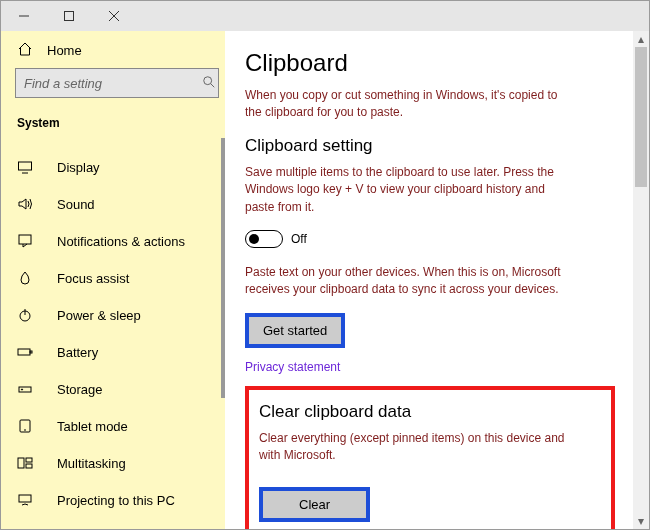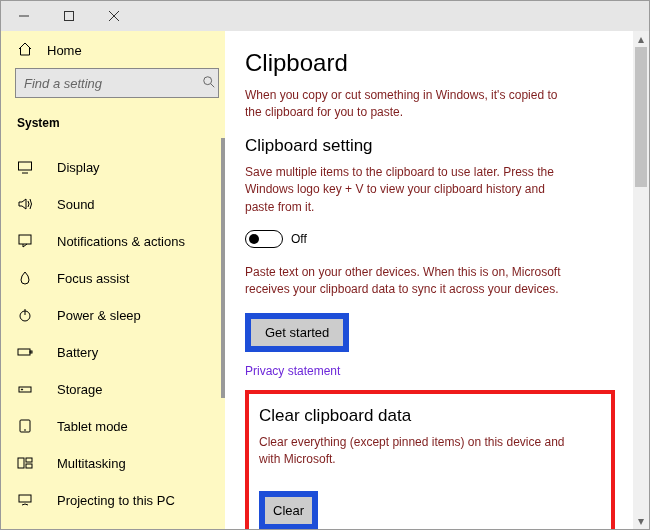--- a/index.html
+++ b/index.html
@@ -88,34 +88,34 @@
   .toggle {
     width: 38px; height: 18px; border: 1px solid #000; border-radius: 9px;
     position: relative;
   }
   .toggle .knob {
     width: 10px; height: 10px; background: #000; border-radius: 50%;
     position: absolute; top: 3px; left: 3px;
   }
   .btn {
     display: inline-block;
-    border: 6px solid #1d4ed8;
+    border: 4px solid #1d4ed8;
     background: #ccc;
     padding: 6px 14px;
     font-size: 13px;
     margin-bottom: 12px;
   }
   .link { color: #6d28d9; font-size: 12px; margin-bottom: 12px; }
   .highlight {
     border: 4px solid #ef1a1a;
     padding: 8px 10px 12px 10px;
     margin-bottom: 14px;
     max-width: 370px;
   }
-  .highlight .btn { padding: 6px 8px; margin-top:6px; margin-bottom:0; }
+  .highlight .btn { padding: 6px 36px; margin-top:6px; margin-bottom:0; }
   .main-scroll {
     position: absolute; right: 0; top: 0; width: 16px; bottom: 0;
     background: #f0f0f0;
   }
   .main-scroll .up, .main-scroll .down {
     position: absolute; left: 0; width: 16px; height: 16px;
     display:flex; align-items:center; justify-content:center; color:#666;
   }
   .main-scroll .up { top: 0; }
   .main-scroll .down { bottom: 0; }

